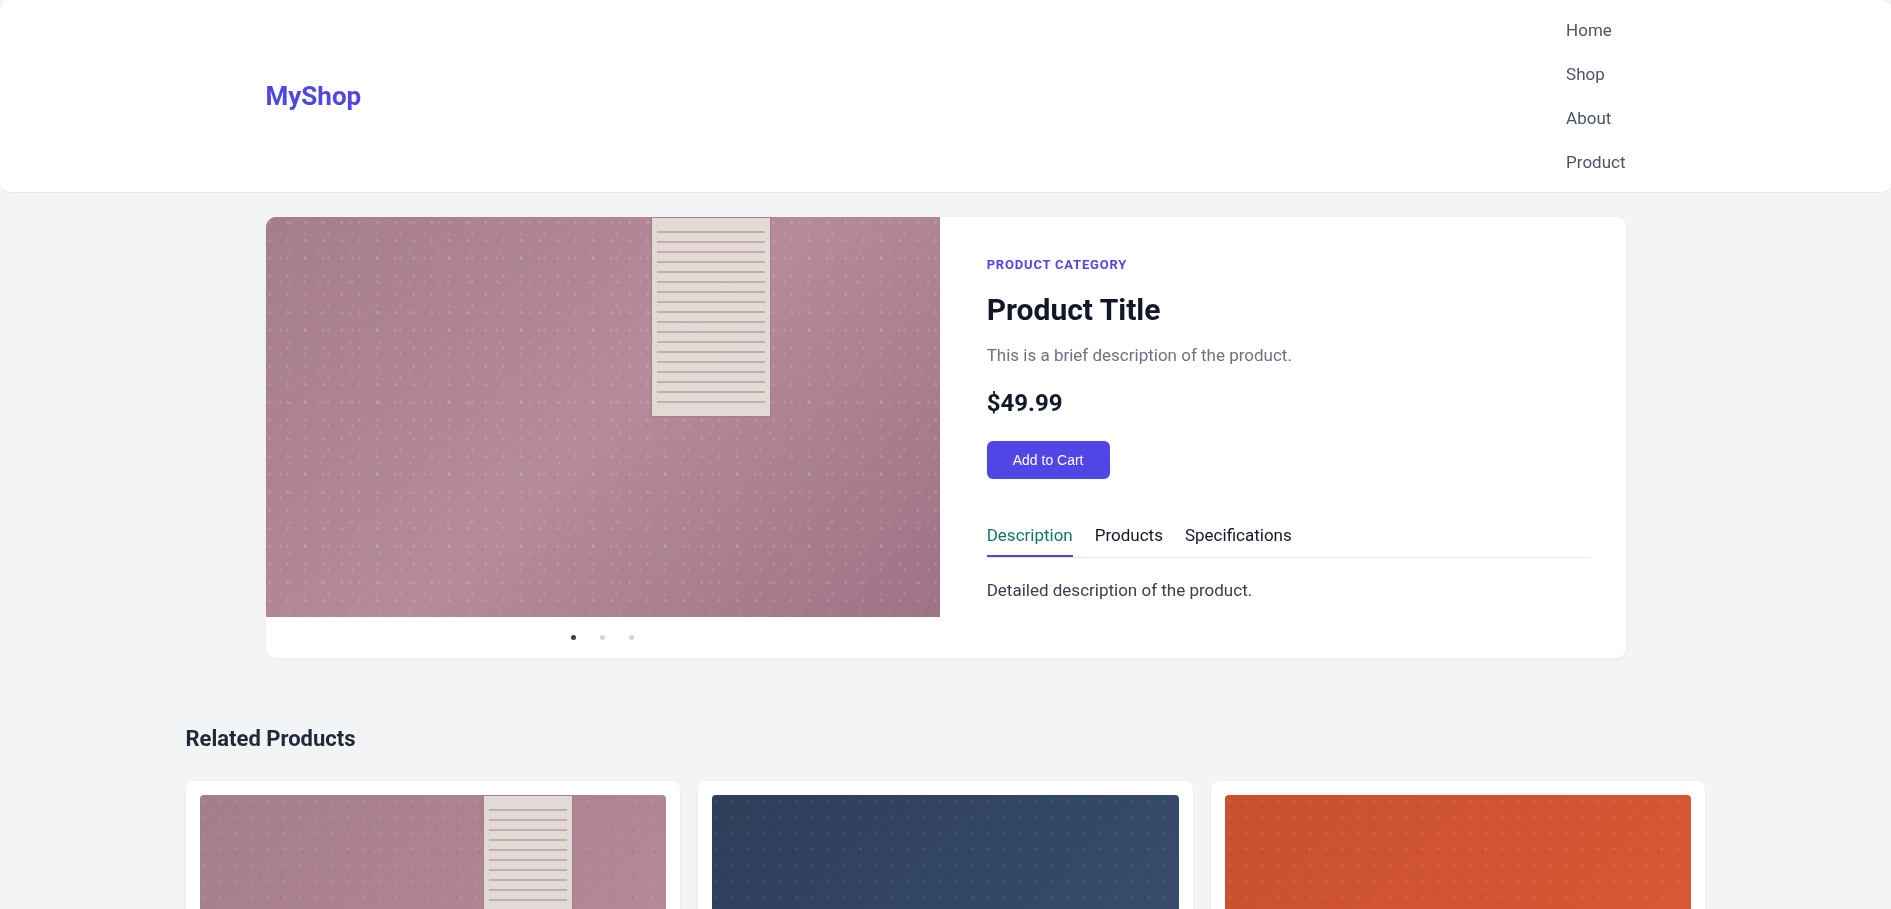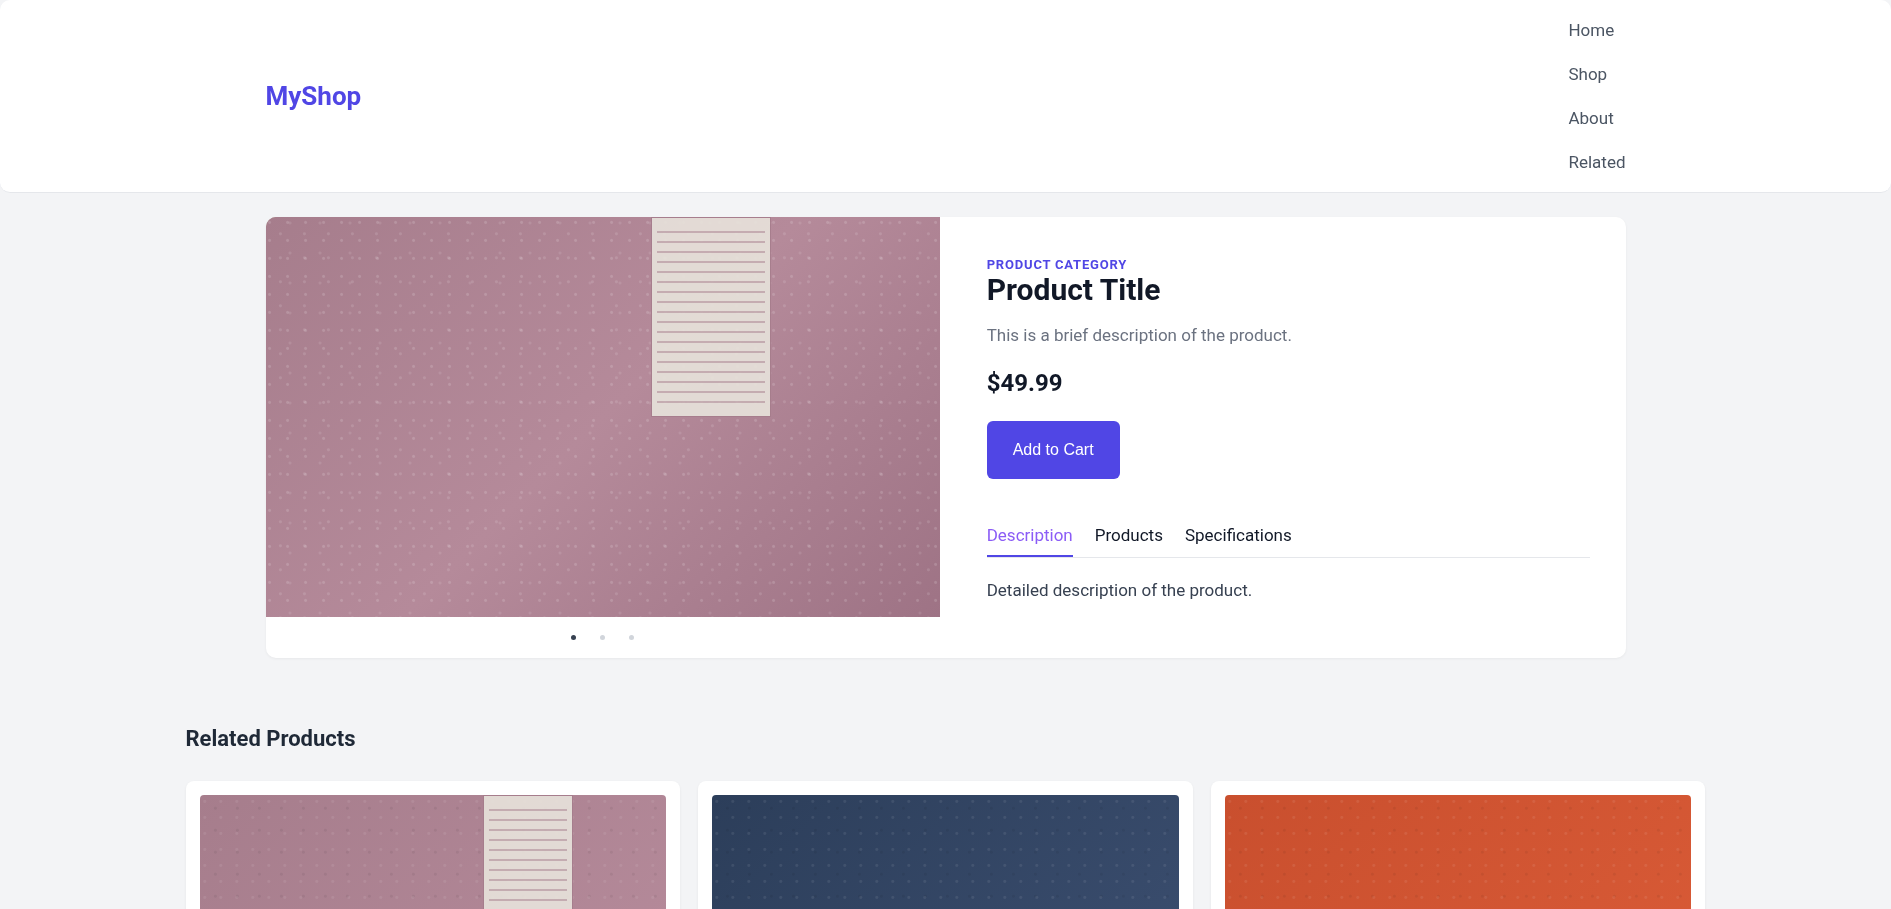--- a/index.html
+++ b/index.html
@@ -23,29 +23,29 @@
     .dress-pattern { position: absolute; inset: 0; background-image: radial-gradient(circle at 20% 30%, rgba(255,255,255,0.15) 1px, transparent 2px), radial-gradient(circle at 60% 70%, rgba(255,255,255,0.12) 1px, transparent 2px), radial-gradient(circle at 80% 20%, rgba(255,255,255,0.1) 1px, transparent 2px); background-size: 18px 18px, 24px 24px, 30px 30px; }
     .scarf { position: absolute; top: 0; right: 25%; width: 120px; height: 200px; background: #e8e4dc; border: 1px solid #a67d8c; opacity: 0.9; }
     .scarf::before { content: ''; position: absolute; inset: 5px; background: repeating-linear-gradient(0deg, transparent 0 8px, #a67d8c 8px 10px); opacity: 0.5; }
     
     .dots { display: flex; justify-content: center; gap: 24px; padding: 18px 0; }
     .dot { width: 5px; height: 5px; border-radius: 50%; background: #d1d5db; cursor: pointer; }
     .dot.active { background: #374151; }
     
     .info-side { width: 50%; padding: 40px 36px; }
     .category { color: #5046e5; font-size: 13px; font-weight: 700; letter-spacing: 0.8px; text-transform: uppercase; }
-    .title { font-size: 30px; font-weight: 700; color: #111827; margin-top: 0; }
+    .title { font-size: 30px; font-weight: 700; color: #111827; margin-top: 20px; }
     .desc { color: #6b7280; font-size: 17px; margin-top: 18px; }
     .price { font-size: 24px; font-weight: 700; color: #111827; margin-top: 24px; }
     
-    .add-btn { background: #5046e5; color: #fff; border: none; padding: 20px 26px; font-size: 16px; border-radius: 6px; margin-top: 24px; cursor: pointer; font-weight: 500; }
+    .add-btn { background: #5046e5; color: #fff; border: none; padding: 11px 26px; font-size: 14px; border-radius: 6px; margin-top: 24px; cursor: pointer; font-weight: 500; }
     
     .tabs { display: flex; gap: 22px; border-bottom: 1px solid #e5e7eb; margin-top: 36px; }
     .tab { padding: 10px 0; font-size: 17px; color: #111827; cursor: pointer; border-bottom: 2px solid transparent; }
-    .tab.active { color: #8b5cf6; border-bottom-color: #5046e5; }
+    .tab.active { color: #0f766e; border-bottom-color: #5046e5; }
     
     .tab-content { margin-top: 22px; color: #374151; font-size: 17px; }
     
     .related-section { margin-top: 44px; padding: 0 40px; max-width: 1600px; margin-left: auto; margin-right: auto; }
     .related-title { font-size: 22px; font-weight: 700; color: #1f2937; margin-bottom: 30px; padding-left: 0; }
     .related-grid { display: grid; grid-template-columns: repeat(3, 1fr); gap: 18px; }
     .related-card { background: #fff; border-radius: 8px; overflow: hidden; padding: 14px; box-shadow: 0 1px 3px rgba(0,0,0,0.06); }
     .related-img { width: 100%; height: 180px; border-radius: 4px; position: relative; overflow: hidden; }
     
     .img-pink { background: linear-gradient(135deg, #a67d8c 0%, #b58a9a 100%); }
@@ -57,21 +57,21 @@
 </head>
 <body>
 
 <header>
   <div class="header-container">
     <div class="logo">MyShop</div>
     <nav>
       <a>Home</a>
       <a>Shop</a>
       <a>About</a>
-      <a>Related</a>
+      <a>Product</a>
     </nav>
   </div>
 </header>
 
 <div class="main-container">
   <div class="product-card">
     <div class="carousel-side">
       <div class="product-image">
         <div class="dress-shape"></div>
         <div class="dress-pattern"></div>

